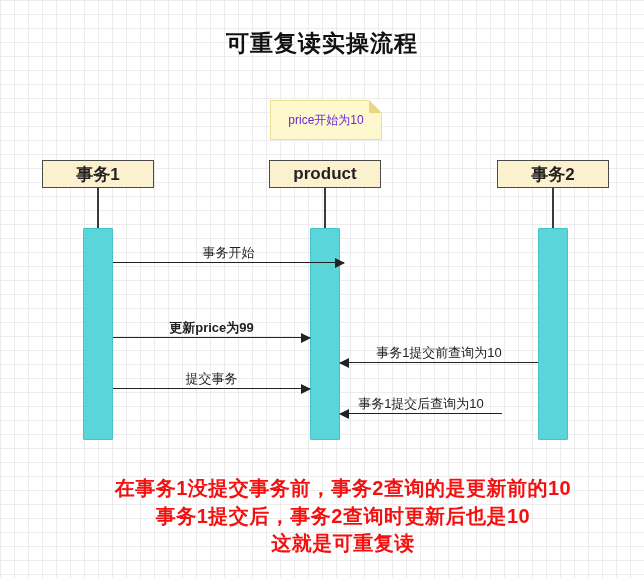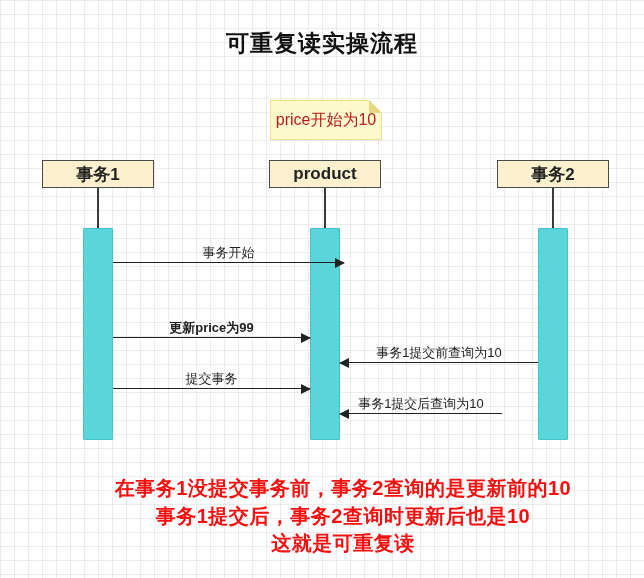--- a/index.html
+++ b/index.html
@@ -19,21 +19,21 @@
     position:absolute; top:28px; left:0; width:100%;
     text-align:center; font-size:23px; font-weight:700; color:#111;
     letter-spacing:1px;
   }
 
   
   .note {
     position:absolute; left:270px; top:100px; width:112px; height:40px;
     background:#fdf8cd; border:1px solid #ece08e;
     display:flex; align-items:center; justify-content:center;
-    font-size:16px; color:#b91c1c;text-align:center;
+    font-size:12px; color:#6d28d9;text-align:center;
   }
   .note-fold {
     position:absolute; top:-1px; right:-1px; width:0; height:0;
     border-top:13px solid #ffffff;
     border-left:13px solid #e7d77e;
   }
 
   
   .actor {
     position:absolute; top:160px; width:112px; height:28px;

